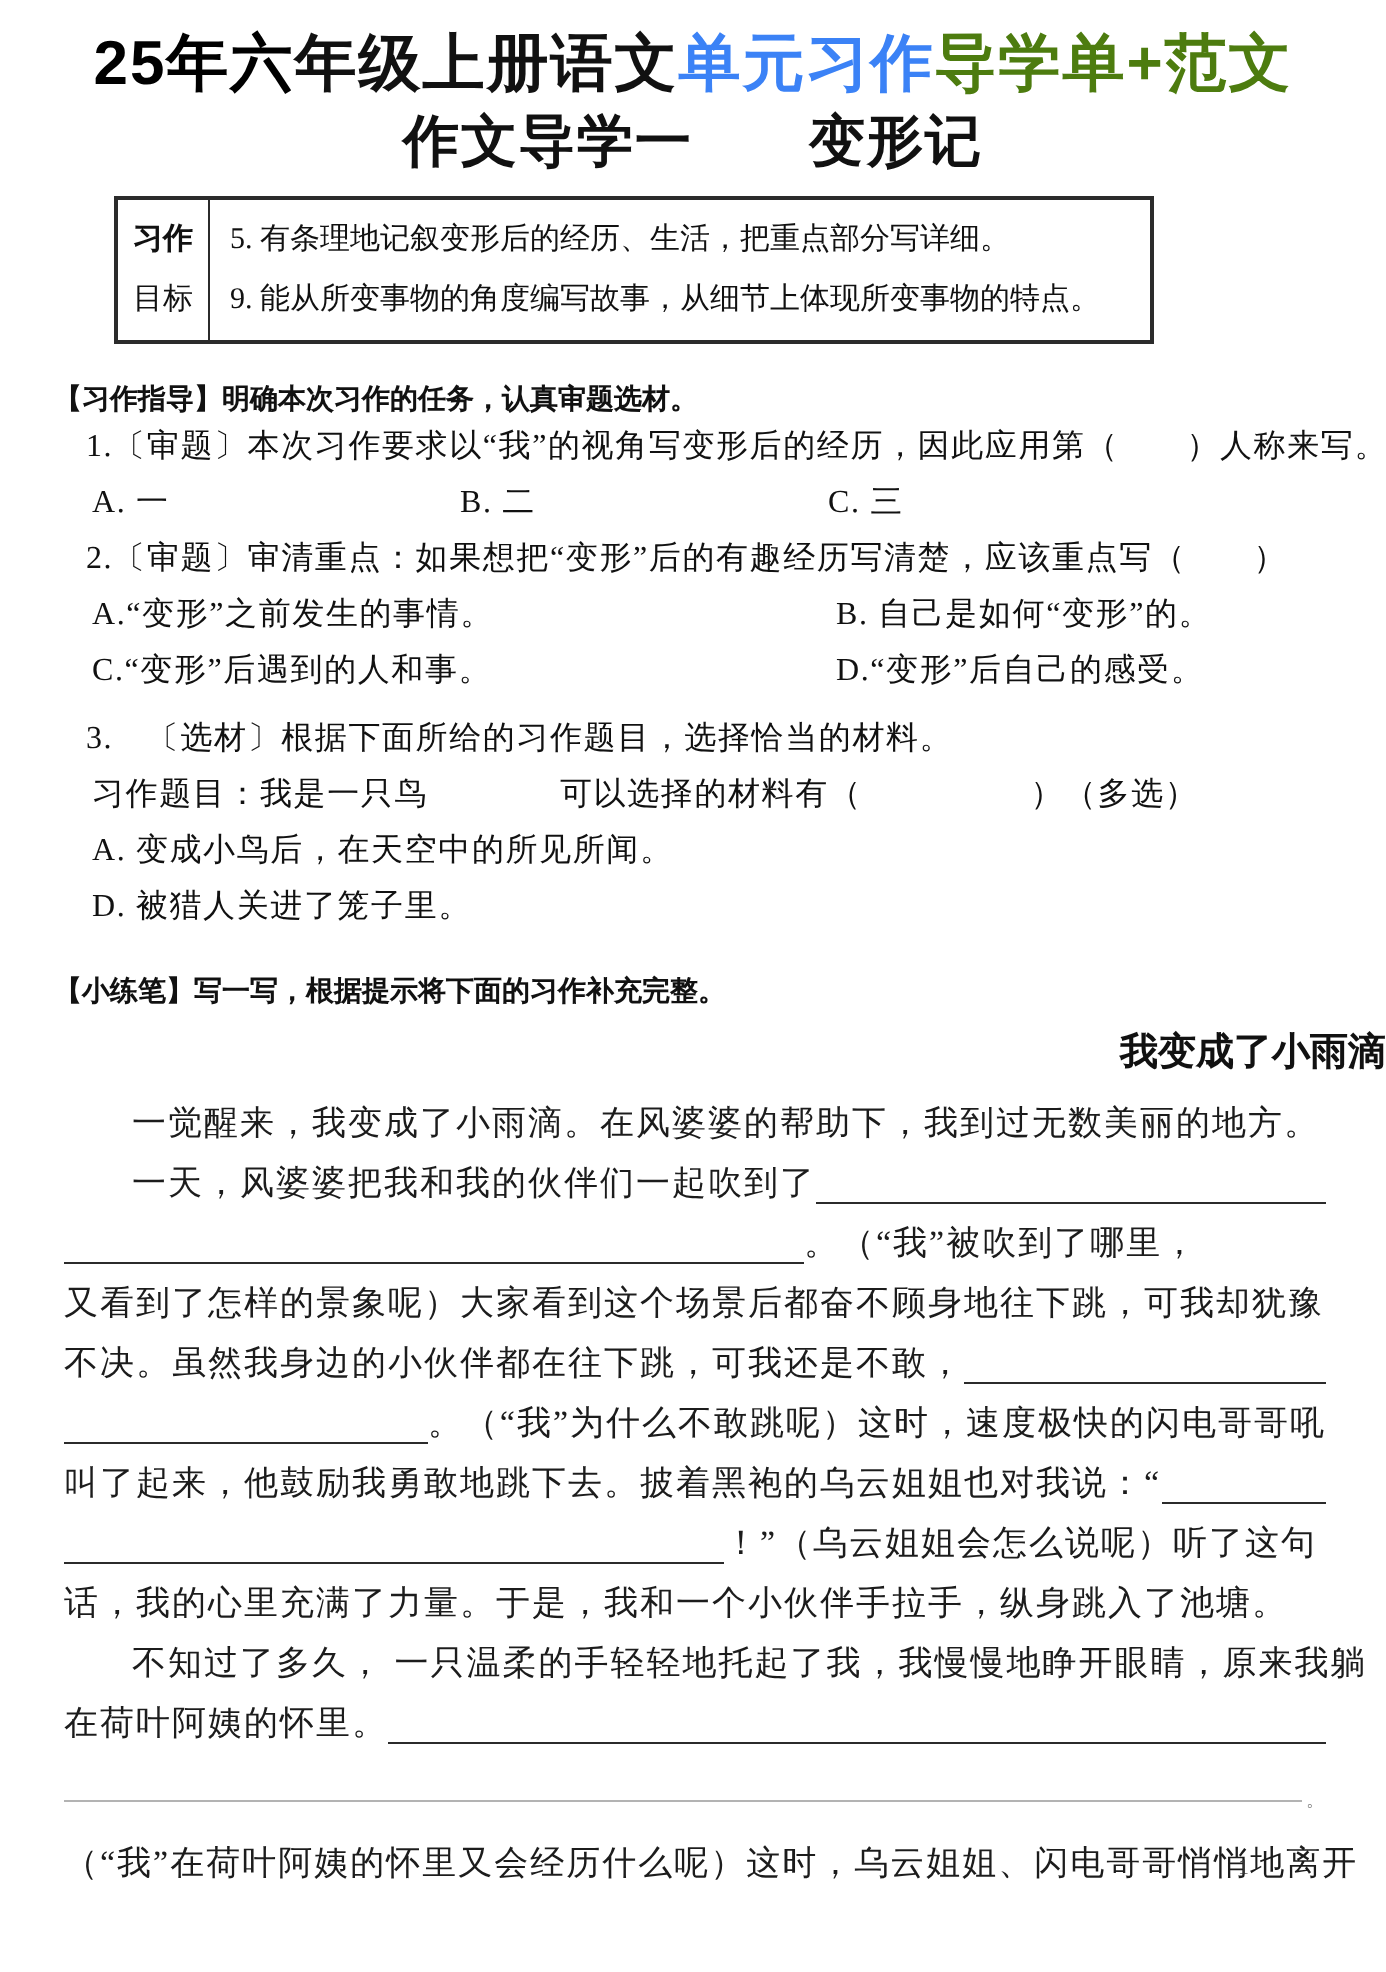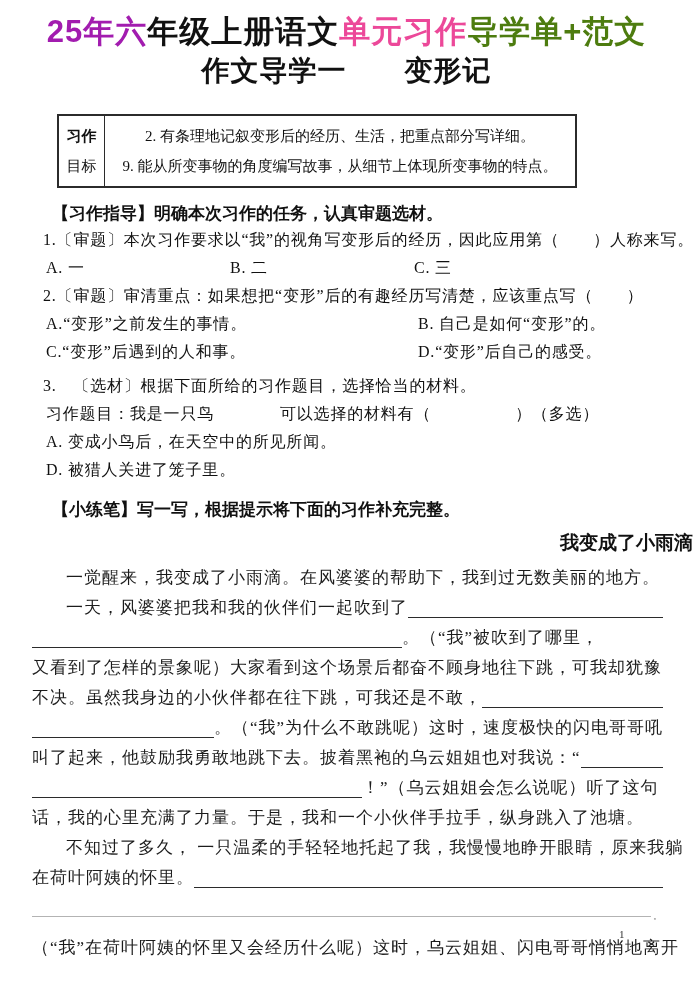--- a/index.html
+++ b/index.html
@@ -28,49 +28,47 @@
     font-family:"Liberation Sans", sans-serif;
     font-weight:bold;
     font-size:28px;
     line-height:38px;
     letter-spacing:1px;
   }
   
   .goal-table {
     display:flex;
     width:520px;
-    margin:24px 0 0 57px;
+    margin:8px 0 0 57px;
     border:2px solid #2b2b2b;
-    text-align:center;
   }
   .goal-label {
     width:46px;
     border-right:1.5px solid #2b2b2b;
     display:flex; flex-direction:column;
     justify-content:center; align-items:center;
     font-size:15px; line-height:30px;
     padding:5px 0;
   }
   .goal-label .l1 { font-weight:bold; }
   .goal-content {
     flex:1;
     padding:5px 10px;
     font-size:15px; line-height:30px;
     white-space:nowrap;
   }
   
   .section { margin-left:27px; margin-right:28px; }
   .sec-header {
-    font-family:Liberation Mono, monospace;
-    font-weight:bold;
-    font-size:17px;
+    font-family:Liberation Sans, sans-serif;
+    font-weight:bold;
+    font-size:14px;
     line-height:22px;
     margin-top:16px;
     white-space:nowrap;
-    margin-left:25px;
   }
   .qtext {
     font-size:16px; line-height:28px;
     letter-spacing:0.8px;
     margin-left:16px;
     white-space:nowrap;
   }
   .qtext.mt { margin-top:6px; }
   .optrow {
     display:flex;
@@ -124,32 +122,32 @@
     font-size:11px; color:#333;
     font-family:"Liberation Serif", serif;
   }
 </style>
 </head>
 <body>
 
 <div class="page">
 
   <div class="title-line1">
-    <span style="color: #a21caf;">25年六</span><span>年级上册语文</span><span style="color: #ec4899;">单元习作</span><span style="color: #4d7c0f;">导学单+范文</span>
+    <span style="color: #000000;">25年六</span><span>年级上册语文</span><span style="color: #3b82f6;">单元习作</span><span style="color: #4d7c0f;">导学单+范文</span>
   </div>
 
   <div class="title-line2">作文导学一　　变形记</div>
 
   <div class="goal-table">
     <div class="goal-label">
       <span class="l1">习作</span>
       <span class="l2">目标</span>
     </div>
     <div class="goal-content">
-      <div>2. 有条理地记叙变形后的经历、生活，把重点部分写详细。</div>
+      <div>5. 有条理地记叙变形后的经历、生活，把重点部分写详细。</div>
       <div>9. 能从所变事物的角度编写故事，从细节上体现所变事物的特点。</div>
     </div>
   </div>
 
   <div class="section">
     <div class="sec-header">【习作指导】明确本次习作的任务，认真审题选材。</div>
 
     <div class="qtext">1.〔审题〕本次习作要求以“我”的视角写变形后的经历，因此应用第（　　）人称来写。</div>
     <div class="optrow">
       <span class="w184">A. 一</span>

